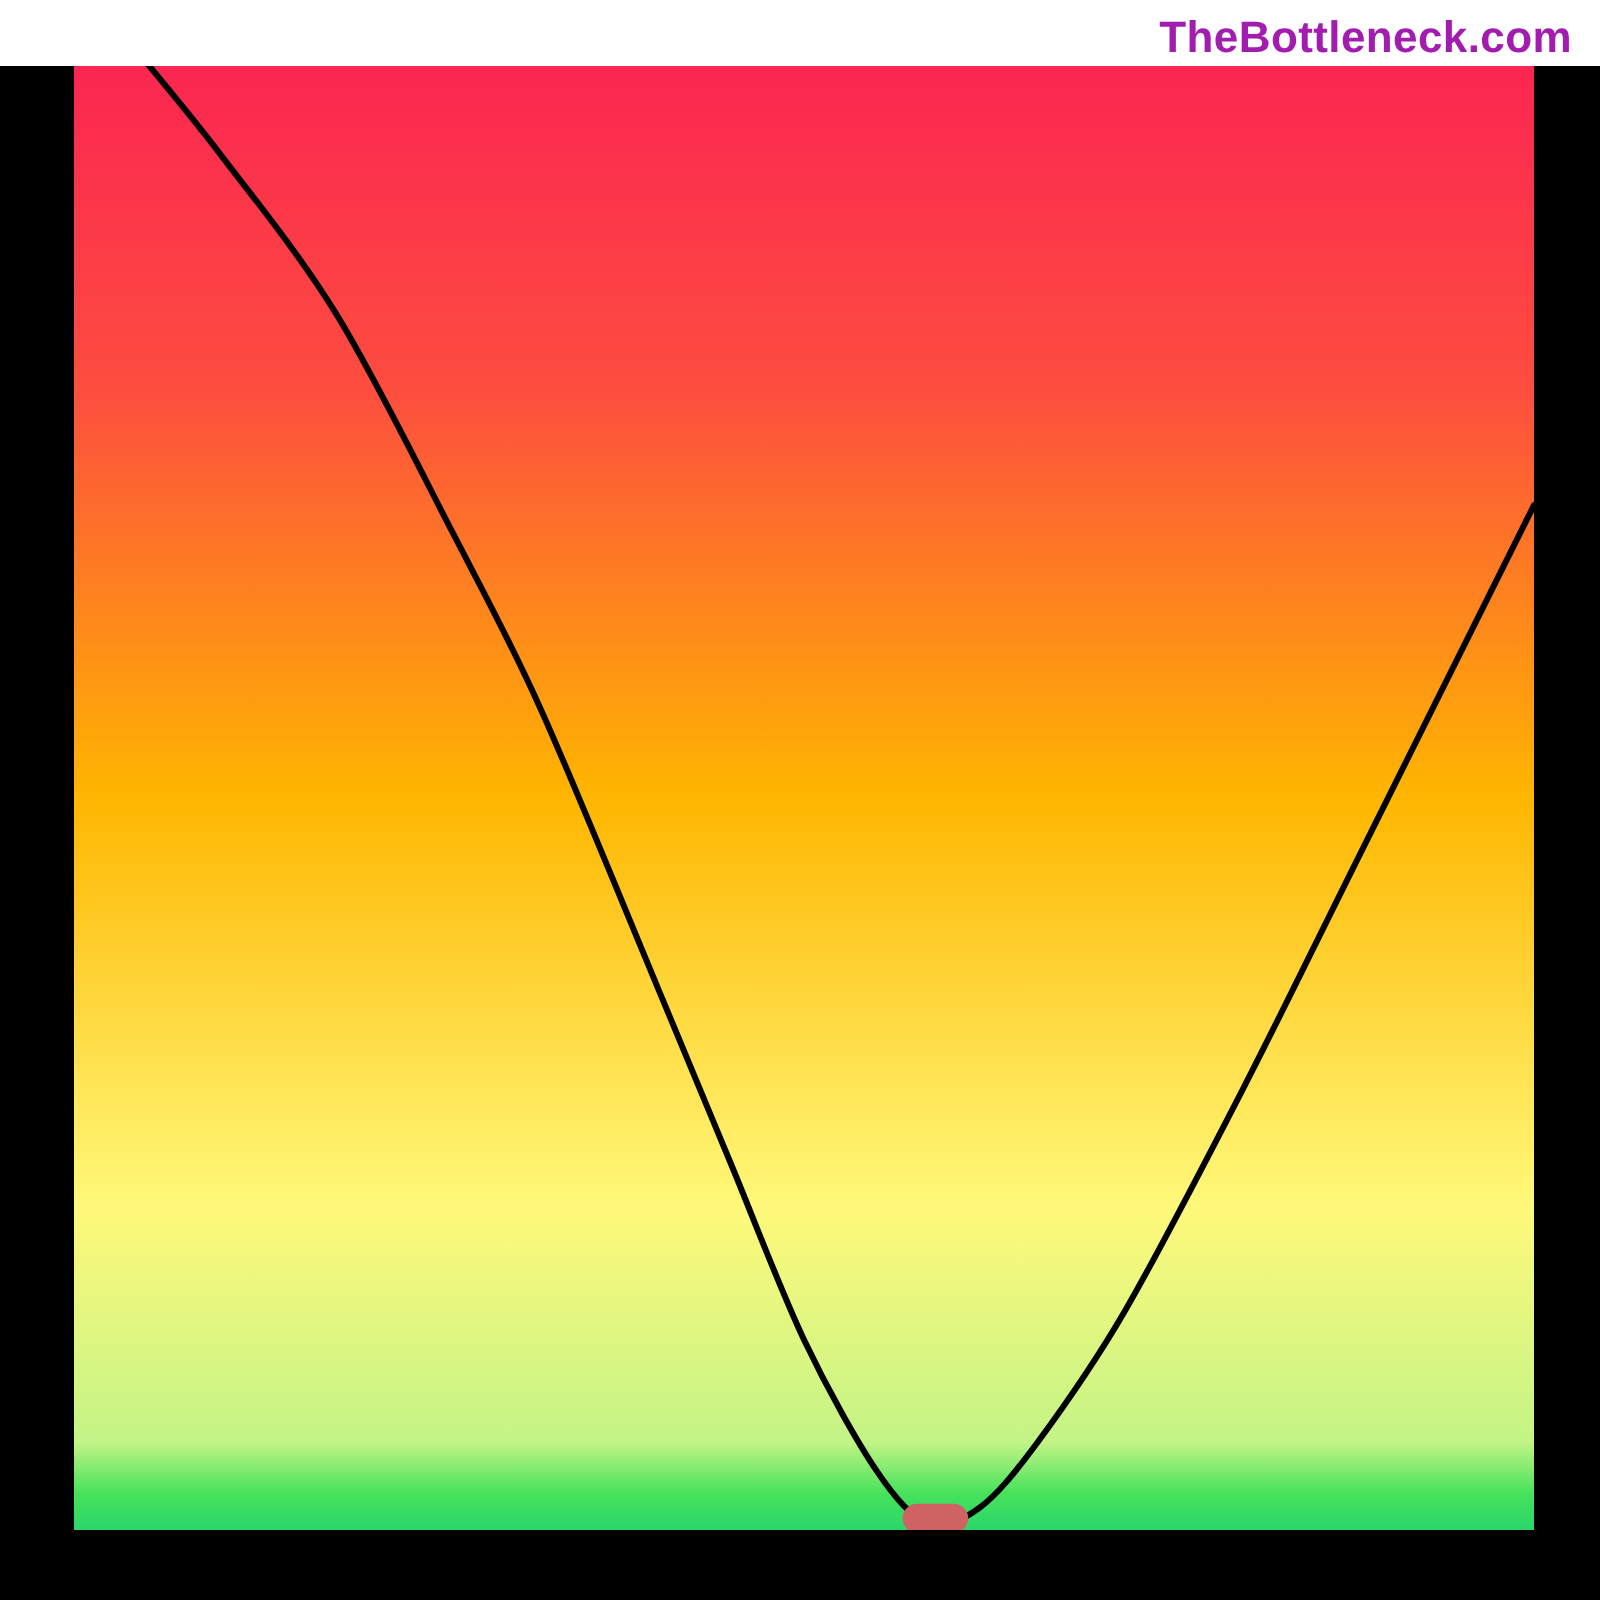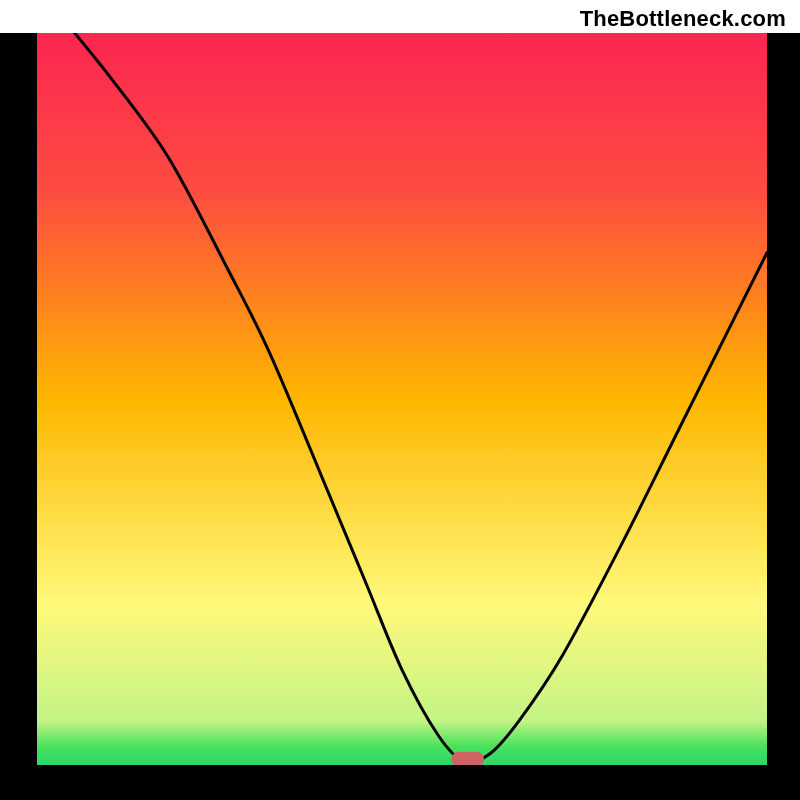--- a/index.html
+++ b/index.html
@@ -10,21 +10,21 @@
     background: #fff;
     overflow: hidden;
   }
   .watermark {
     position: absolute;
     top: 6px;
     right: 14px;
     font-family: Arial, Helvetica, sans-serif;
     font-size: 22px;
     font-weight: bold;
-    color: #000000;
+    color: #a21caf;
     letter-spacing: 0.2px;
   }
   .plot {
     position: absolute;
     left: 0;
     top: 0;
   }
 </style>
 </head>
 <body>

